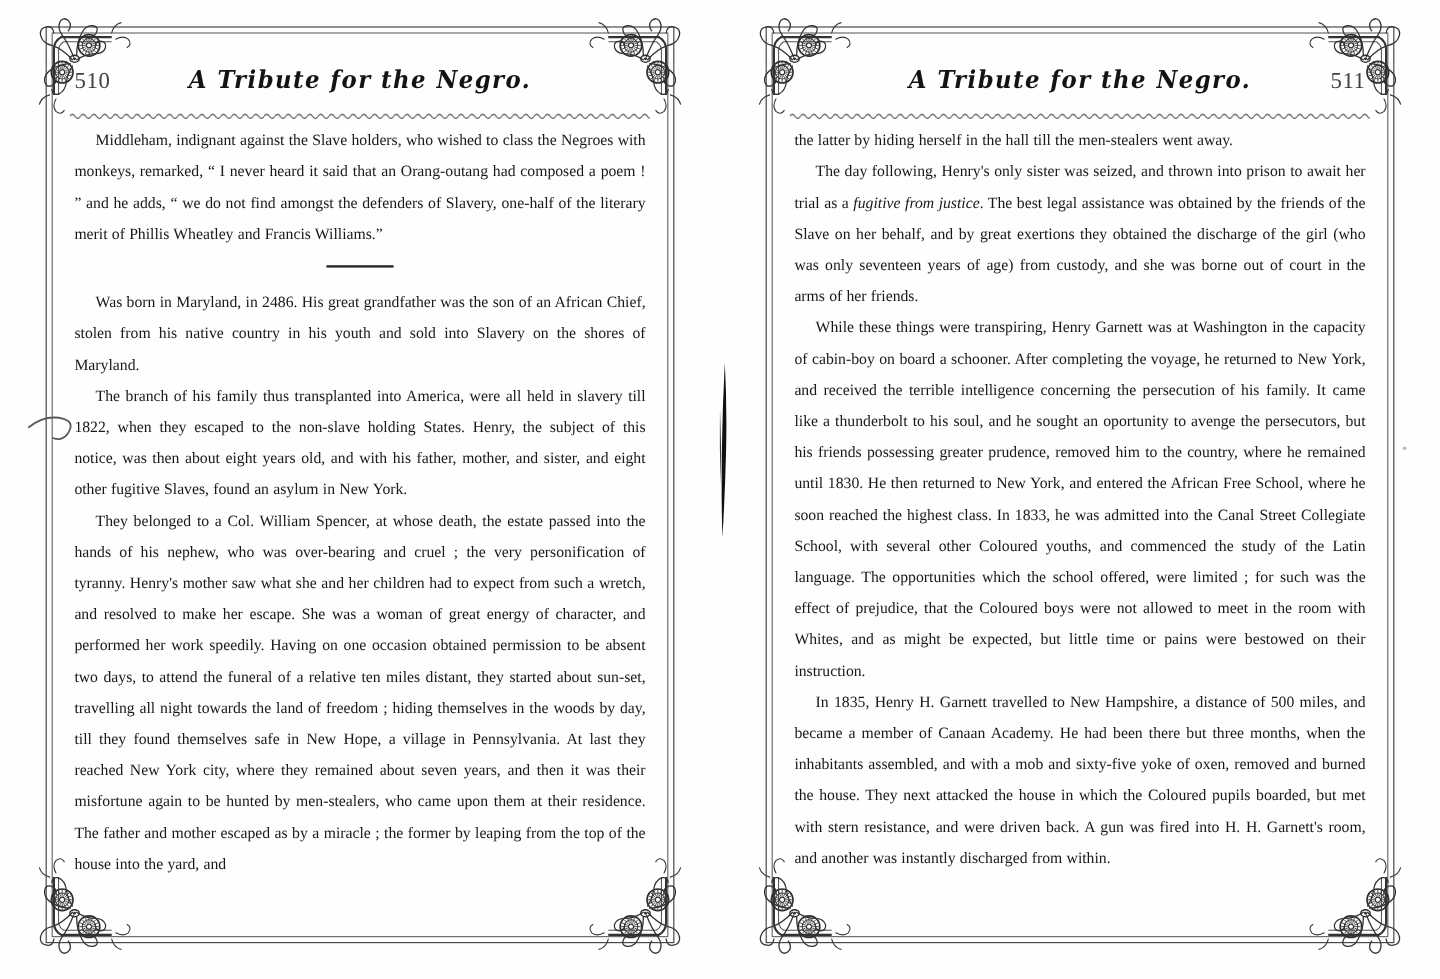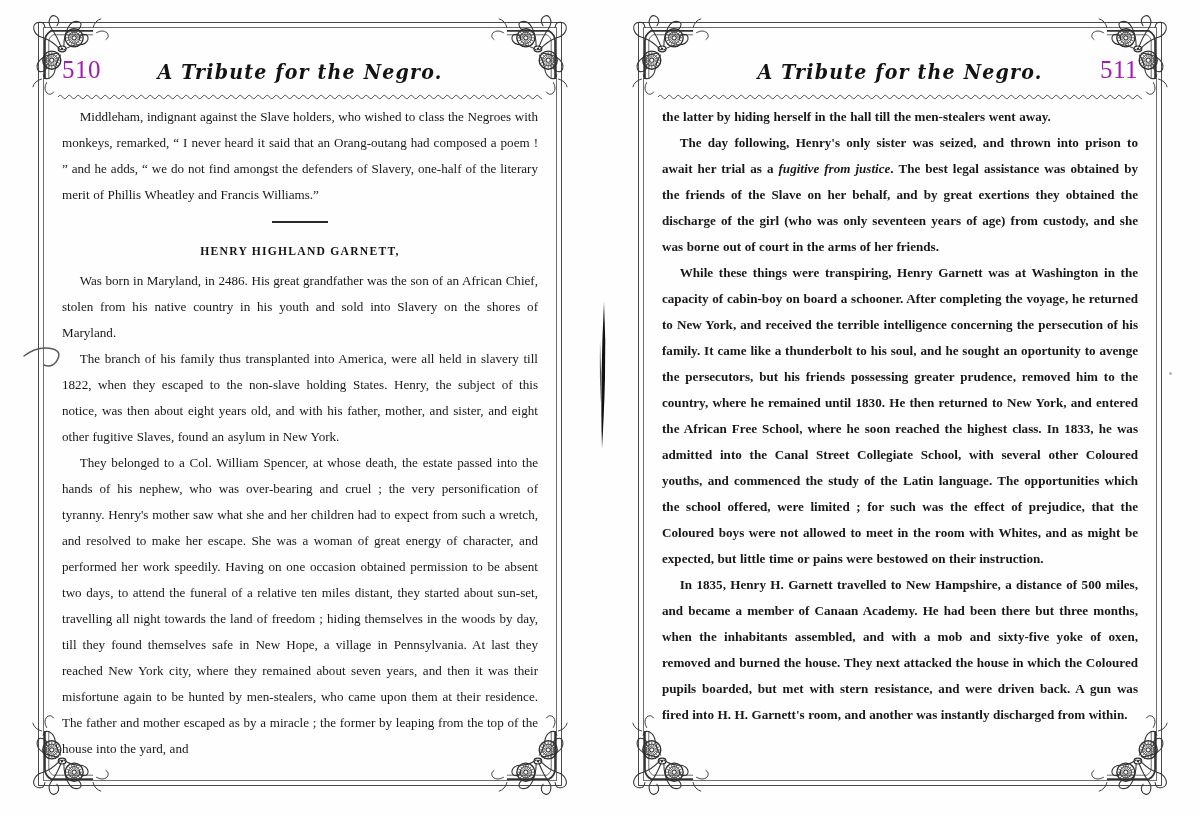--- a/index.html
+++ b/index.html
@@ -69,22 +69,22 @@
     position: absolute;
     left: 62px;
     right: 62px;
     top: 56px;
     height: 30px;
     display: flex;
     align-items: baseline;
   }
   .folio {
     font-family: "Liberation Serif", "DejaVu Serif", serif;
-    font-size: 25px;
-    color: #a21caf;
+    font-size: 19px;
+    color: #404040;
     letter-spacing: 0.5px;
     flex: 0 0 auto;
     width: 60px;
   }
   .folio.right-align { text-align: right; }
   .running-head {
     flex: 1 1 auto;
     text-align: center;
     font-size: 19px;
     color: #131316;
@@ -113,21 +113,21 @@
     left: 62px;
     right: 62px;
     top: 104px;
     bottom: 70px;
     font-size: 13.1px;
     line-height: 26px;
     color: #18181b;
     text-align: justify;
     -webkit-font-smoothing: none;
   }
-  .page-right .textblock { top: 104px; font-weight: bold; }
+  .page-right .textblock { top: 104px; }
 
   .textblock p {
     margin: 0;
     text-indent: 1.35em;
     text-align: justify;
     word-spacing: 0.02em;
   }
   .textblock p.noindent { text-indent: 0; }
 
   .divider-rule {
@@ -307,21 +307,20 @@
 
     <div class="wavy">
       <svg preserveAspectRatio="none">
           <rect width="100%" height="8" fill="url(#wavy-rule)"></rect>
         </svg>
     </div>
 
     <div class="textblock">
       <p>Middleham, indignant against the Slave holders, who wished to class the Negroes with monkeys, remarked, “ I never heard it said that an Orang-outang had composed a poem ! ” and he adds, “ we do not find amongst the defenders of Slavery, one-half of the literary merit of Phillis Wheatley and Francis Williams.”</p>
       <div class="divider-rule"></div>
-      <div class="section-heading">HENRY HIGHLAND GARNETT,</div>
       <p>Was born in Maryland, in 2486. His great grandfather was the son of an African Chief, stolen from his native country in his youth and sold into Slavery on the shores of Maryland.</p>
       <p>The branch of his family thus transplanted into America, were all held in slavery till 1822, when they escaped to the non-slave holding States. Henry, the subject of this notice, was then about eight years old, and with his father, mother, and sister, and eight other fugitive Slaves, found an asylum in New York.</p>
       <p>They belonged to a Col. William Spencer, at whose death, the estate passed into the hands of his nephew, who was over-bearing and cruel ; the very personification of tyranny. Henry's mother saw what she and her children had to expect from such a wretch, and resolved to make her escape. She was a woman of great energy of character, and performed her work speedily. Having on one occasion obtained permission to be absent two days, to attend the funeral of a relative ten miles distant, they started about sun-set, travelling all night towards the land of freedom ; hiding themselves in the woods by day, till they found themselves safe in New Hope, a village in Pennsylvania. At last they reached New York city, where they remained about seven years, and then it was their misfortune again to be hunted by men-stealers, who came upon them at their residence. The father and mother escaped as by a miracle ; the former by leaping from the top of the house into the yard, and</p>
     </div>
 
     <div class="pen-mark">
       <svg width="48" height="34" viewBox="0 0 48 34">
         <path d="M2,20 Q16,9 31,13 Q41,16 34,26 Q29,32 22,29" fill="none" stroke="#5a5a5a" stroke-width="1.5" stroke-linecap="round"></path>
       </svg>
     </div>

